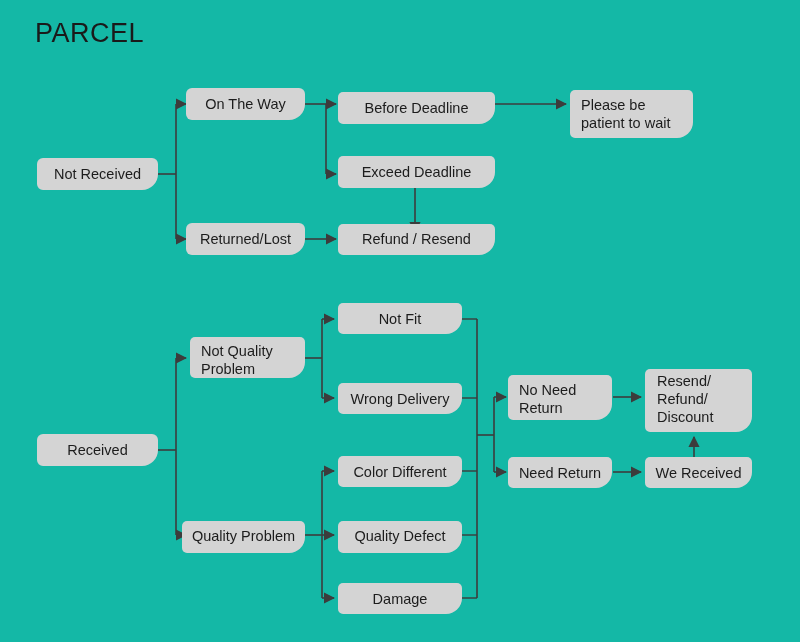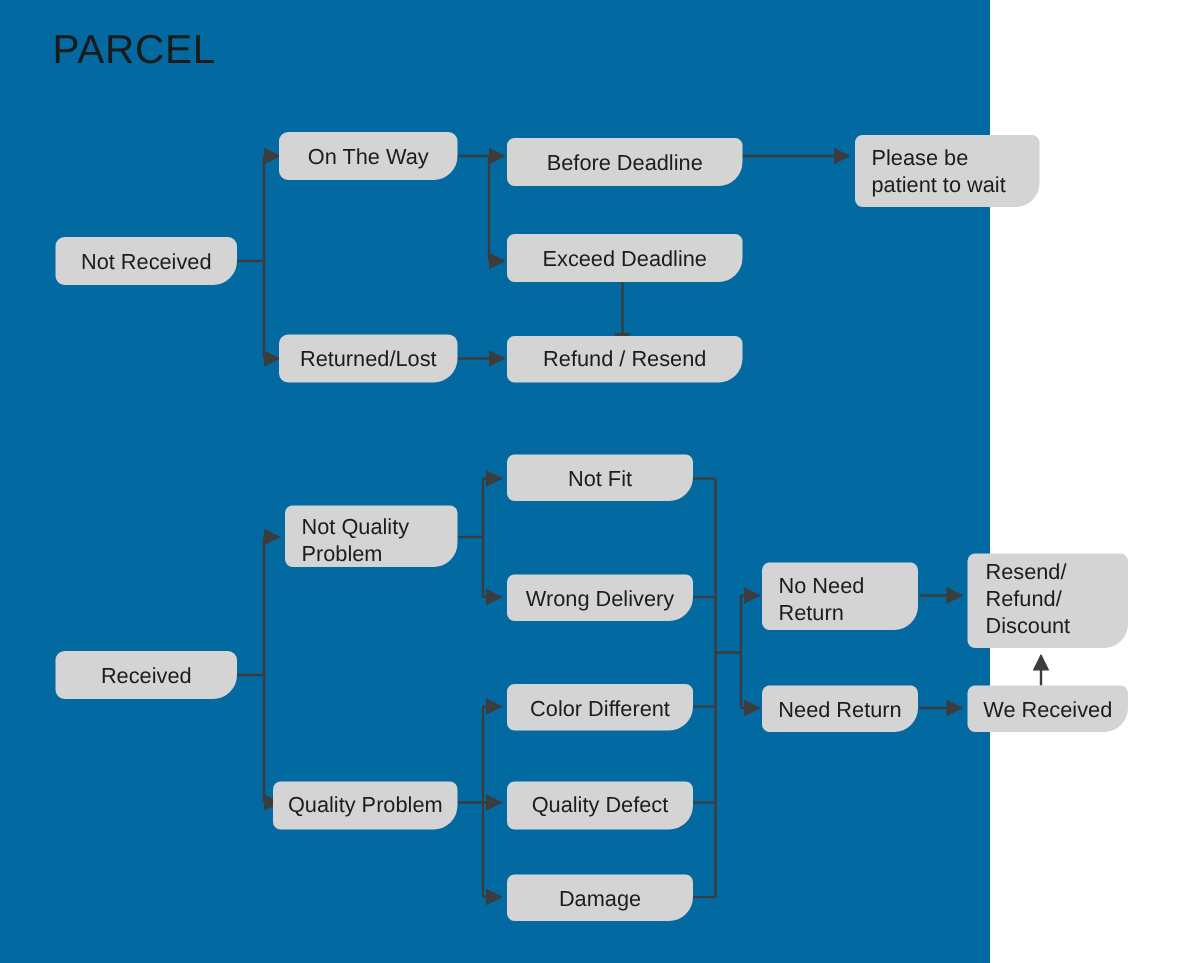--- a/index.html
+++ b/index.html
@@ -8,23 +8,23 @@
     background: #ffffff;
   }
   body {
     width: 800px;
     height: 642px;
     font-family: "Liberation Sans", sans-serif;
     overflow: hidden;
   }
   #canvas {
     position: relative;
-    width: 660px;
+    width: 800px;
     height: 642px;
-    background: #0369a1;
+    background: #14b8a6;
   }
   #diagram-svg {
     position: absolute;
     top: 0;
     left: 0;
     width: 800px;
     height: 642px;
   }
   .title-text {
     font-family: "Liberation Sans", sans-serif;

